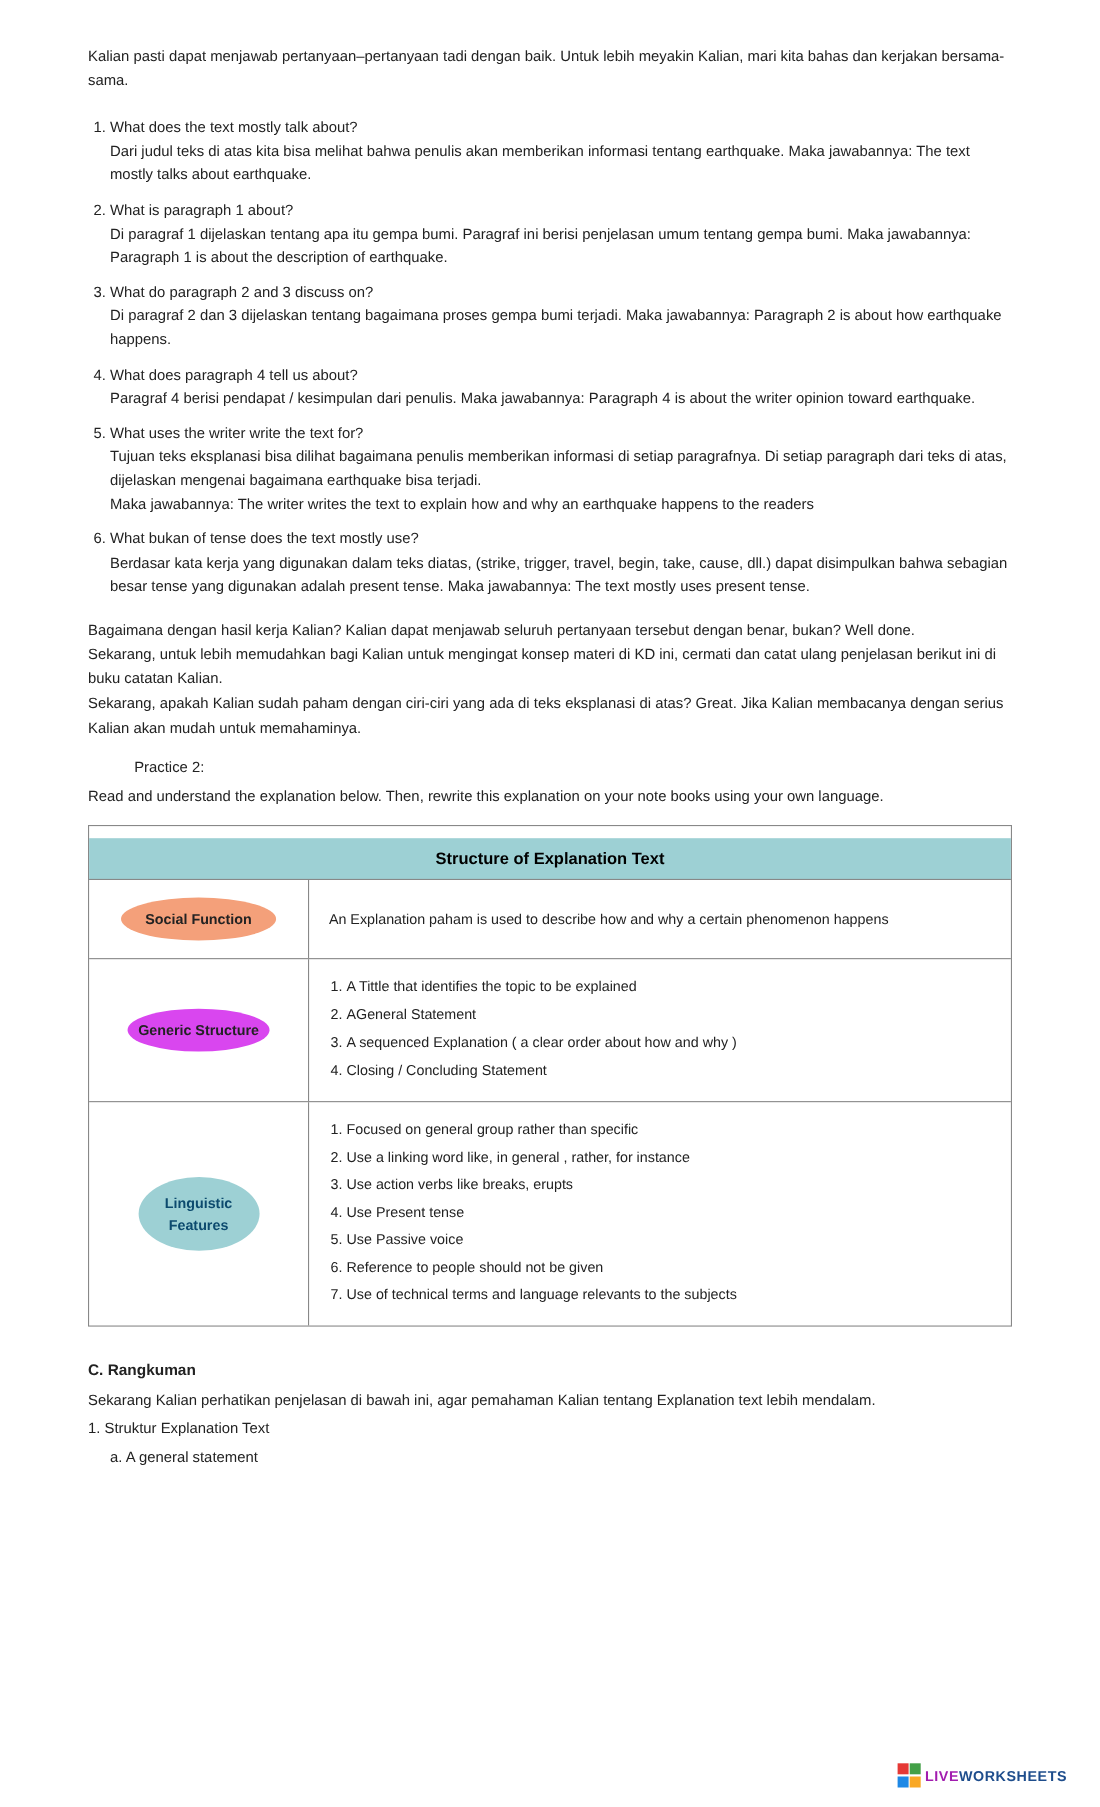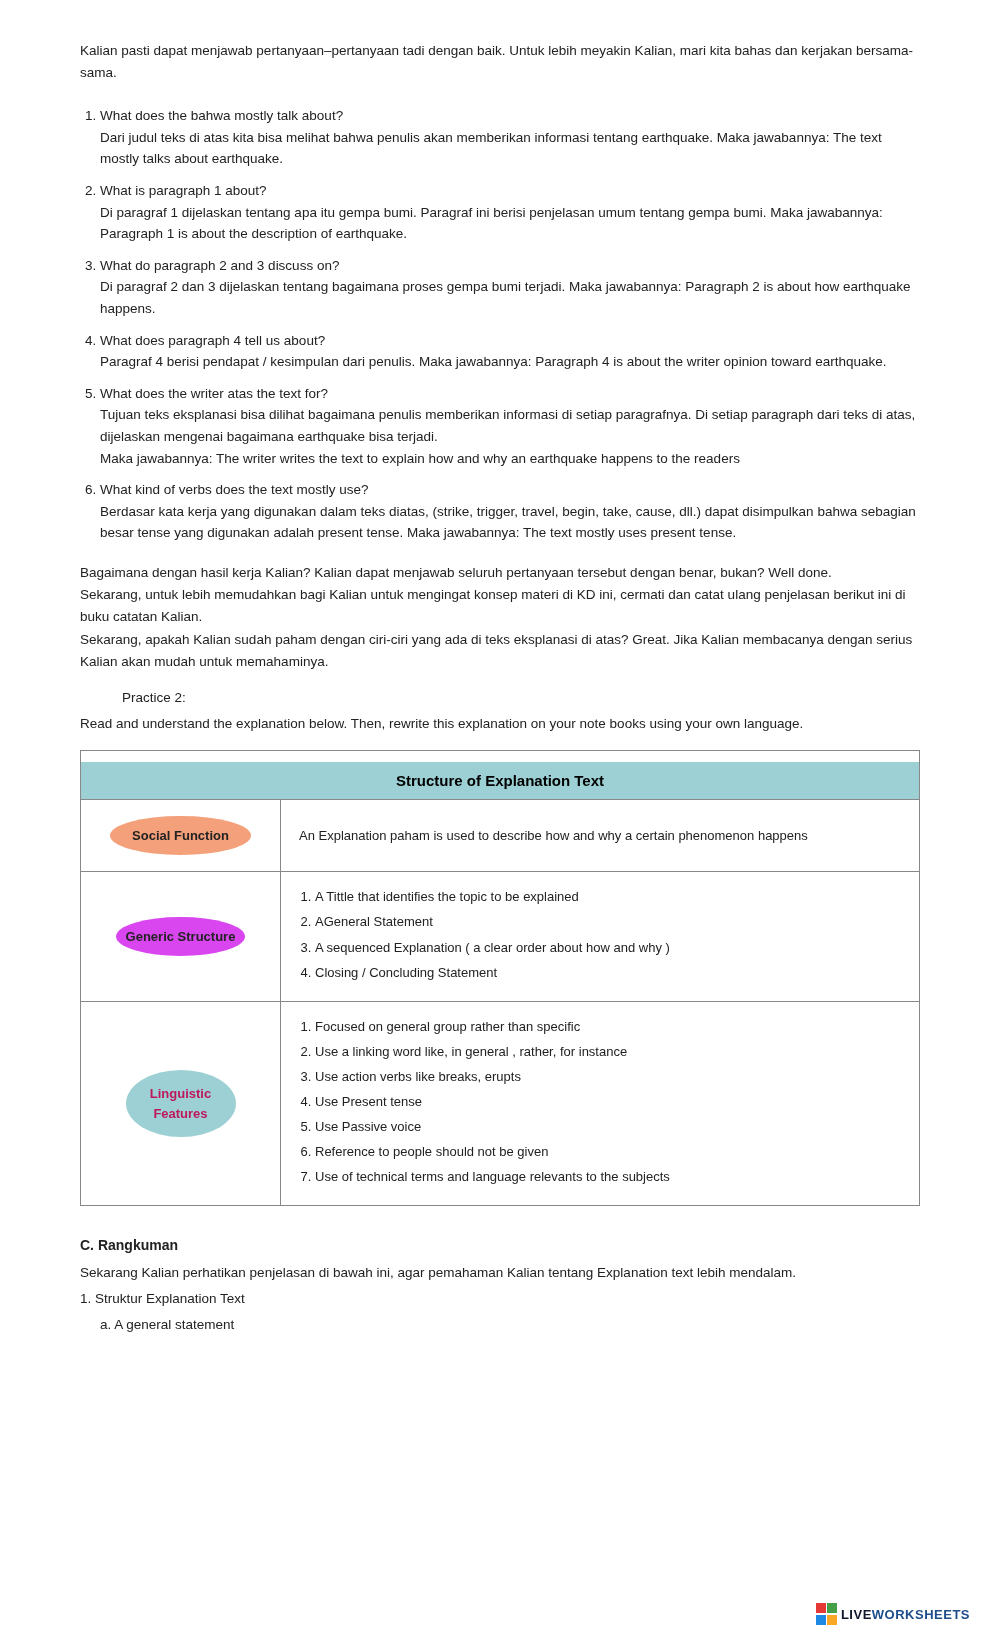--- a/index.html
+++ b/index.html
@@ -101,21 +101,21 @@
       color: #222;
       min-width: 110px;
     }
     .oval-blue {
       background: #9dd0d4;
       border-radius: 50%;
       padding: 14px 14px;
       font-size: 13px;
       font-weight: bold;
       text-align: center;
-      color: #be185d;
+      color: #0c4a6e;
       min-width: 110px;
       line-height: 1.5;
     }
     .diagram-right {
       flex: 1;
       padding: 14px 18px;
       font-size: 13px;
       line-height: 1.7;
       display: flex;
       align-items: center;
@@ -169,54 +169,54 @@
     .logo-sq-g { background: #43a047; width: 10px; height: 10px; }
     .logo-sq-b { background: #1e88e5; width: 10px; height: 10px; }
     .logo-sq-y { background: #f9a825; width: 10px; height: 10px; }
     .footer-text {
       font-weight: bold;
       font-size: 13px;
       color: #1e4d8c;
       letter-spacing: 0.5px;
     }
     .footer-text span.live {
-      color: #0f172a;
+      color: #a21caf;
     }
     .footer-text span.worksheets {
       color: #1e4d8c;
     }
   </style>
 </head>
 <body>
 
 <p class="intro-text">Kalian pasti dapat menjawab pertanyaan–pertanyaan tadi dengan baik. Untuk lebih meyakin Kalian, mari kita bahas dan kerjakan bersama-sama.</p>
 
 <ol class="qa-list">
   <li>
-    <span class="q">What does the bahwa mostly talk about?</span><br>
+    <span class="q">What does the text mostly talk about?</span><br>
     <span class="a">Dari judul teks di atas kita bisa melihat bahwa penulis akan memberikan informasi tentang earthquake. Maka jawabannya: The text mostly talks about earthquake.</span>
   </li>
   <li>
     <span class="q">What is paragraph 1 about?</span><br>
     <span class="a">Di paragraf 1 dijelaskan tentang apa itu gempa bumi. Paragraf ini berisi penjelasan umum tentang gempa bumi. Maka jawabannya: Paragraph 1 is about the description of earthquake.</span>
   </li>
   <li>
     <span class="q">What do paragraph 2 and 3 discuss on?</span><br>
     <span class="a">Di paragraf 2 dan 3 dijelaskan tentang bagaimana proses gempa bumi terjadi. Maka jawabannya: Paragraph 2 is about how earthquake happens.</span>
   </li>
   <li>
     <span class="q">What does paragraph 4 tell us about?</span><br>
     <span class="a">Paragraf 4 berisi pendapat / kesimpulan dari penulis. Maka jawabannya: Paragraph 4 is about the writer opinion toward earthquake.</span>
   </li>
   <li>
-    <span class="q">What does the writer atas the text for?</span><br>
+    <span class="q">What uses the writer write the text for?</span><br>
     <span class="a">Tujuan teks eksplanasi bisa dilihat bagaimana penulis memberikan informasi di setiap paragrafnya. Di setiap paragraph dari teks di atas, dijelaskan mengenai bagaimana earthquake bisa terjadi.<br>Maka jawabannya: The writer writes the text to explain how and why an earthquake happens to the readers</span>
   </li>
   <li>
-    <span class="q">What kind of verbs does the text mostly use?</span><br>
+    <span class="q">What bukan of tense does the text mostly use?</span><br>
     <span class="a">Berdasar kata kerja yang digunakan dalam teks diatas, (strike, trigger, travel, begin, take, cause, dll.) dapat disimpulkan bahwa sebagian besar tense yang digunakan adalah present tense. Maka jawabannya: The text mostly uses present tense.</span>
   </li>
 </ol>
 
 <div class="mid-text">
   <p>Bagaimana dengan hasil kerja Kalian? Kalian dapat menjawab seluruh pertanyaan tersebut dengan benar, bukan? Well done.</p>
   <p>Sekarang, untuk lebih memudahkan bagi Kalian untuk mengingat konsep materi di KD ini, cermati dan catat ulang penjelasan berikut ini di buku catatan Kalian.</p>
   <p>Sekarang, apakah Kalian sudah paham dengan ciri-ciri yang ada di teks eksplanasi di atas? Great. Jika Kalian membacanya dengan serius Kalian akan mudah untuk memahaminya.</p>
 </div>
 

